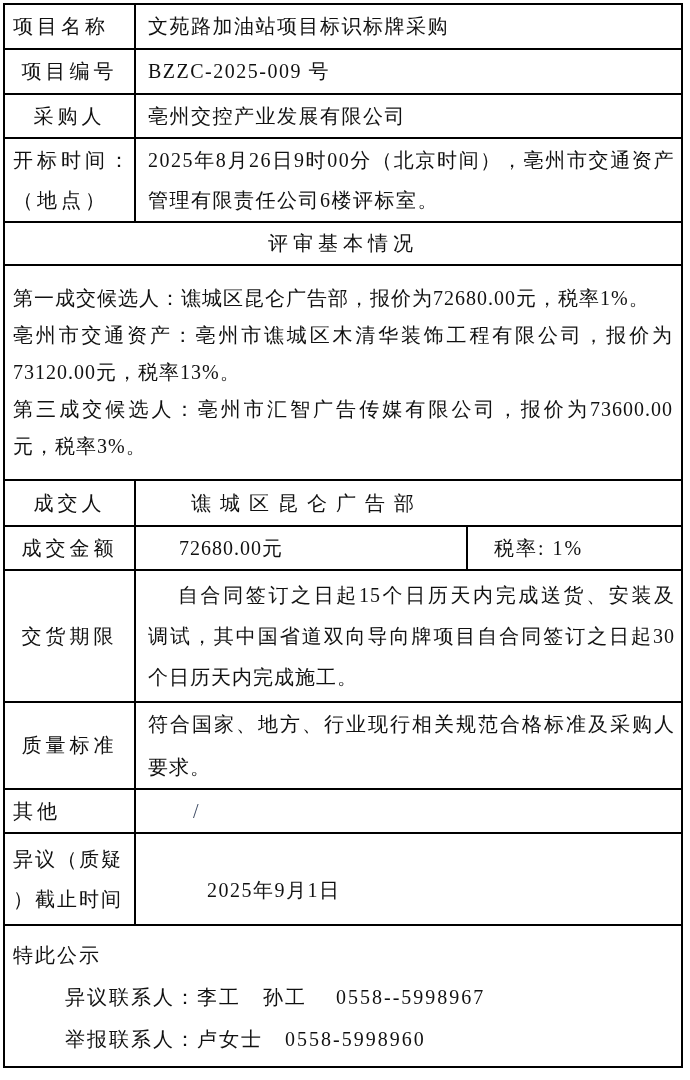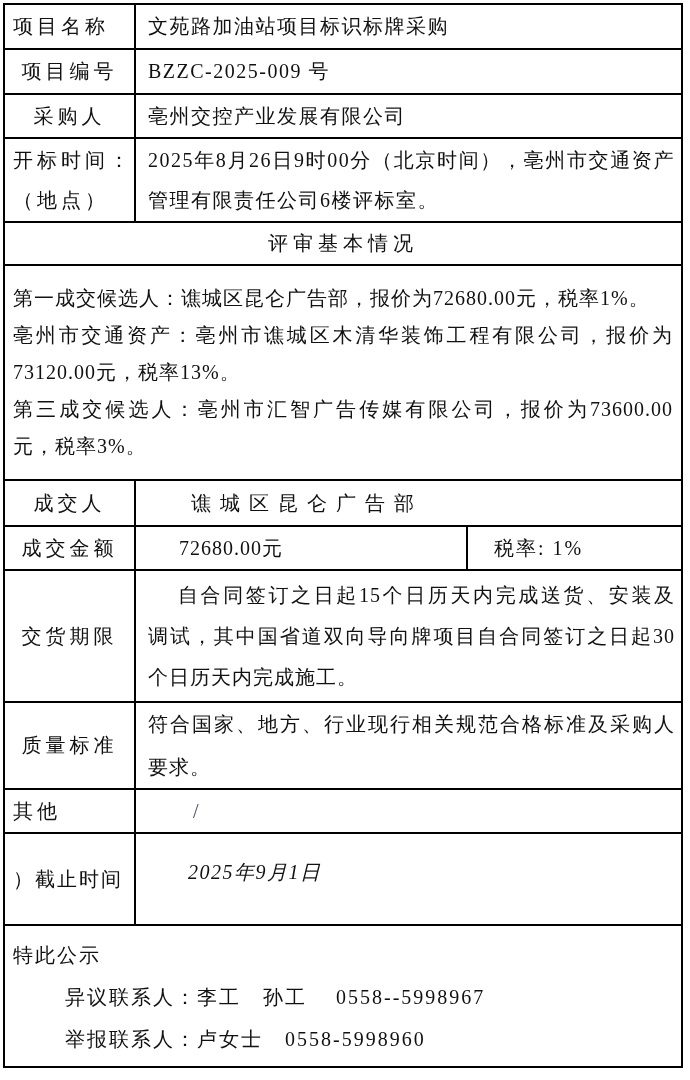--- a/index.html
+++ b/index.html
@@ -64,21 +64,21 @@
   .review-body .line { line-height: 37px; letter-spacing: 1px; }
   .para .line { line-height: 41px; letter-spacing: 1px; }
   .para41 .line { line-height: 41px; }
   .para43 .line { line-height: 43px; }
   .indent1 { padding-left: 30px; }
 
   .winner-value { padding-left: 55px; letter-spacing: 9px; }
   .amount-value { padding-left: 43px; letter-spacing: 1px; flex: 0 0 332px; border-right: 2px solid #000; }
   .tax-cell { flex: 1 1 auto; padding-left: 10px; letter-spacing: 2px; display:flex; align-items:center;margin-left:16px; }
   .other-value { padding-left: 57px; color: #3d4a63; }
-  .deadline-value { padding-bottom: 14px; padding-left: 52px; font-style: italic; }
+  .deadline-value { justify-content: flex-end; padding-bottom: 14px; padding-left: 71px; }
   .deadline-label { justify-content: center; letter-spacing: 2px; }
 
   .footer { justify-content: flex-start; padding-top: 8px; }
   .footer .line { line-height: 42px; letter-spacing: 2px; }
   .contact-line { padding-left: 52px; }
 </style>
 </head>
 <body>
 
 <div class="doc">
@@ -151,20 +151,21 @@
     </div>
   </div>
 
   <div class="row h44">
     <div class="cell label left">其他</div>
     <div class="cell value other-value">/</div>
   </div>
 
   <div class="row h92">
     <div class="cell label left deadline-label">
+      <div class="lbl-line">异议（质疑</div>
       <div class="lbl-line">）截止时间</div>
     </div>
     <div class="cell value deadline-value">
       <div class="line">2025年9月1日</div>
     </div>
   </div>
 
   <div class="row h140">
     <div class="cell full footer">
       <div class="line">特此公示</div>

